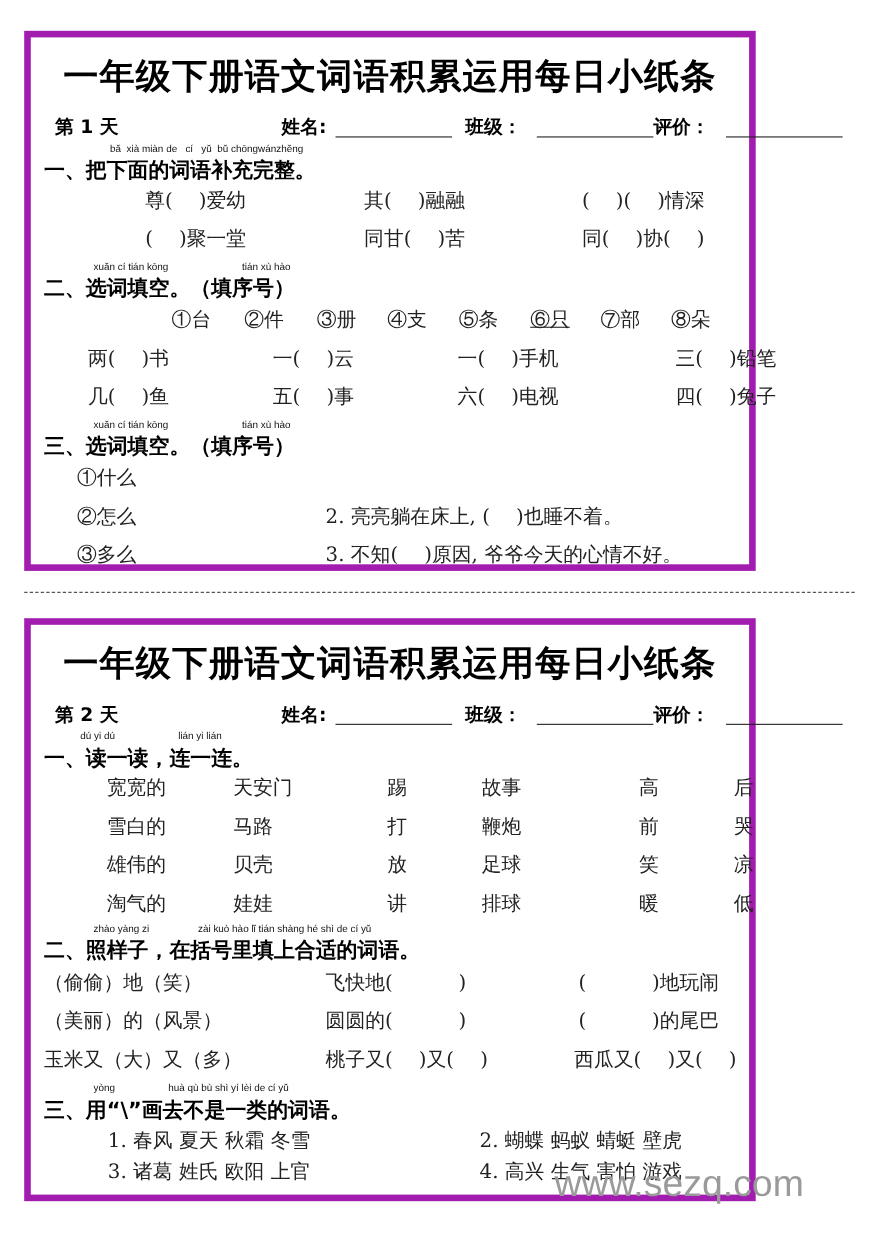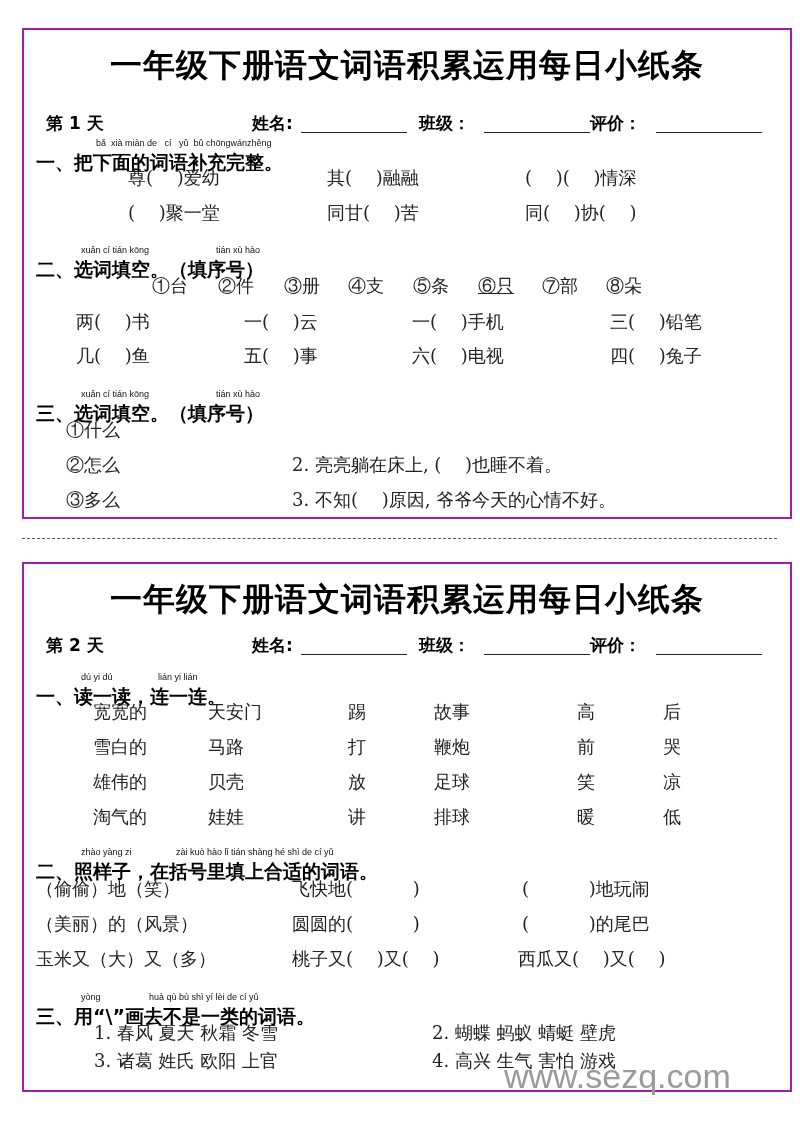--- a/index.html
+++ b/index.html
@@ -1,37 +1,37 @@
 <!DOCTYPE html>
 <html><head>
 <meta charset="utf-8">
 <style>
   html, body { margin:0; padding:0; background:#ffffff; }
   body { width:800px; height:1131px; position:relative; overflow:hidden; color:#111; font-family:"DejaVu Sans","Liberation Sans",sans-serif; }
-  .sheet { position:absolute; left:22px; width:770px; border:2px solid #a21caf; box-sizing:border-box; }
+  .sheet { position:absolute; left:22px; width:665px; border:6px solid #a21caf; box-sizing:border-box; }
   #sheet1 { top:28px; height:491px; }
   #sheet2 { top:562px; height:530px; }
   .title { position:absolute; left:0; right:0; text-align:center; font-family:"DejaVu Sans",sans-serif; font-weight:bold; font-size:32px; letter-spacing:1px; color:#000; }
   .info { position:absolute; left:0; right:0; height:24px; font-weight:bold; font-size:17px; color:#000; }
   .info span { position:absolute; white-space:nowrap; }
   .blank-line { position:absolute; border-bottom:1.5px solid #222; height:0; }
-  .sec { position:absolute; left:12px; white-space:nowrap;margin-top:12px; }
+  .sec { position:absolute; left:12px; white-space:nowrap; }
   .py { position:absolute; font-size:9px; font-family:"Liberation Sans",sans-serif; color:#111; white-space:nowrap; top:0; }
   .sec-title { position:absolute; top:12px; left:0; font-size:19px; font-weight:bold; font-family:"DejaVu Sans",sans-serif; color:#000; }
   .cell { position:absolute; font-family:"DejaVu Serif","Liberation Serif",serif; font-size:18px; color:#222; white-space:nowrap; }
   .dash { position:absolute; left:22px; width:755px; top:538px; border-top:1.5px dashed #555; }
   .watermark { position:absolute; left:504px; top:1057px; font-family:"Liberation Sans",sans-serif; font-size:34px; color:#9a9a9a; letter-spacing:0px; }
 </style>
 </head>
 <body>
 
 <div class="sheet" id="sheet1">
   <div class="title" style="top:14px;">一年级下册语文词语积累运用每日小纸条</div>
 
-  <div class="info" style="top:82px;">
+  <div class="info" style="top:70px;">
     <span style="left:22px;">第 1 天</span>
     <span style="left:228px;">姓名:</span>
     <div class="blank-line" style="left:277px; width:106px; top:20px;"></div>
     <span style="left:395px;">班级：</span>
     <div class="blank-line" style="left:460px; width:106px; top:20px;"></div>
     <span style="left:566px;">评价：</span>
     <div class="blank-line" style="left:632px; width:106px; top:20px;"></div>
   </div>
 
   <div class="sec" style="top:96px; width:400px; height:40px;">
@@ -90,21 +90,21 @@
     <span style="left:22px;">第 2 天</span>
     <span style="left:228px;">姓名:</span>
     <div class="blank-line" style="left:277px; width:106px; top:20px;"></div>
     <span style="left:395px;">班级：</span>
     <div class="blank-line" style="left:460px; width:106px; top:20px;"></div>
     <span style="left:566px;">评价：</span>
     <div class="blank-line" style="left:632px; width:106px; top:20px;"></div>
   </div>
 
   <div class="sec" style="top:96px; width:400px; height:40px;">
-    <span class="py" style="left:45px;">dú  yi  dú</span>
+    <span class="py" style="left:33px;">dú  yi  dú</span>
     <span class="py" style="left:122px;">lián  yi  lián</span>
     <span class="sec-title">一、读一读，连一连。</span>
   </div>
   <div>
     <span class="cell" style="left:69px; top:136px;">宽宽的</span>
     <span class="cell" style="left:184px; top:136px;">天安门</span>
     <span class="cell" style="left:324px; top:136px;">踢</span>
     <span class="cell" style="left:410px; top:136px;">故事</span>
     <span class="cell" style="left:553px; top:136px;">高</span>
     <span class="cell" style="left:639px; top:136px;">后</span>

